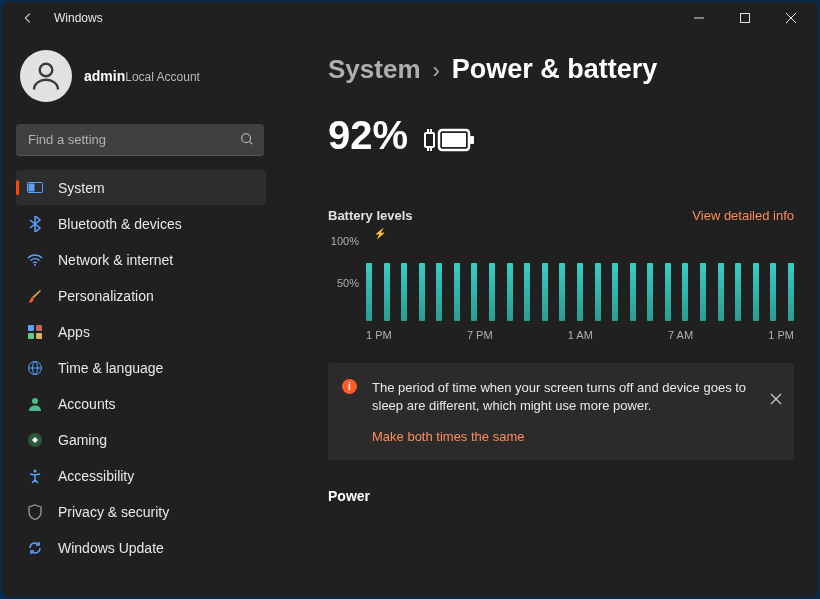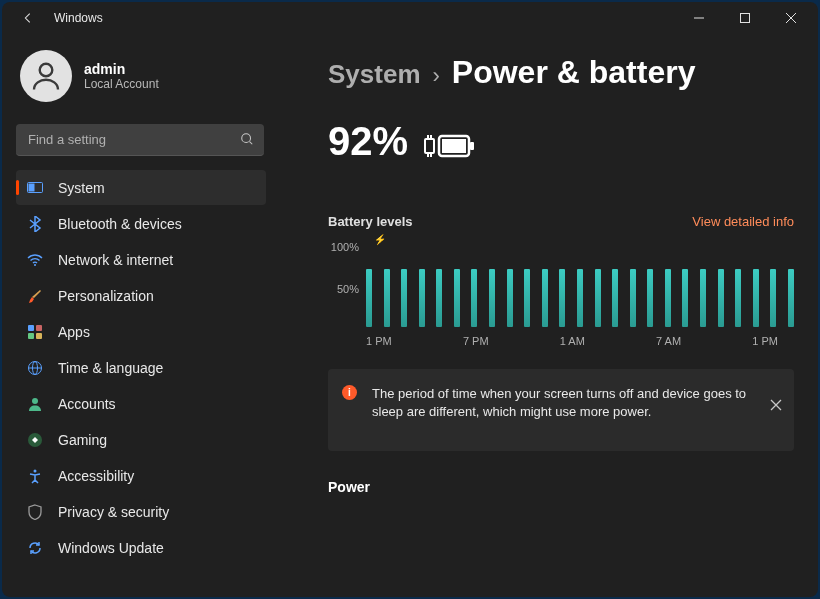--- a/index.html
+++ b/index.html
@@ -7,50 +7,50 @@
 .window { width: 816px; height: 595px; margin: 2px; background: #202020; border-radius: 8px; overflow: hidden; display: flex; flex-direction: column; }
 .titlebar { height: 32px; display: flex; align-items: center; padding: 0 4px 0 14px; color: #e8e8e8; }
 .titlebar .back { width: 24px; height: 24px; display: flex; align-items: center; justify-content: center; cursor: pointer; }
 .titlebar .title { margin-left: 14px; font-size: 12px; font-weight: 400; }
 .titlebar .winbtns { margin-left: auto; display: flex; }
 .titlebar .winbtn { width: 46px; height: 32px; display: flex; align-items: center; justify-content: center; cursor: pointer; }
 .content { display: flex; flex: 1; overflow: hidden; }
 .sidebar { width: 270px; padding: 12px 6px 0 14px; display: flex; flex-direction: column; }
 .profile { display: flex; align-items: center; gap: 12px; padding: 4px 4px 18px 4px; }
 .avatar { width: 52px; height: 52px; border-radius: 50%; background: #e2e2e2; display: flex; align-items: center; justify-content: center; }
-.profile-text { display: flex; flex-direction: column; }
+.profile-text { display: flex; flex-direction: row; align-items: flex-end; }
 .profile-name { color: #fff; font-size: 14px; font-weight: 600; }
 .profile-type { color: #b8b8b8; font-size: 12px; }
 .search { position: relative; margin: 4px 2px 14px 0; }
 .search input { width: 100%; height: 32px; background: #404040; border: none; border-bottom: 1px solid #555; border-radius: 4px; padding: 0 34px 0 12px; color: #d8d8d8; font-size: 13px; outline: none; }
 .search input::placeholder { color: #b0b0b0; }
 .search .sicon { position: absolute; right: 10px; top: 8px; color: #c8c8c8; }
 .nav { display: flex; flex-direction: column; gap: 1px; }
 .nav-item { display: flex; align-items: center; height: 35px; padding: 0 10px; border-radius: 4px; cursor: pointer; color: #e8e8e8; font-size: 14px; position: relative; }
 .nav-item.active { background: #2d2d2d; }
 .nav-item.active::before { content: ""; position: absolute; left: 0; top: 10px; bottom: 10px; width: 3px; background: #ff4500; border-radius: 2px; }
 .nav-item .nicon { width: 18px; height: 18px; margin-right: 14px; display: flex; align-items: center; justify-content: center; }
 .main { flex: 1; padding: 20px 24px 0 56px; overflow-y: auto; color: #fff; }
 .breadcrumb { display: flex; align-items: baseline; gap: 12px; margin-bottom: 28px; }
 .breadcrumb .parent { color: #aeaeae; font-size: 26px; font-weight: 600; }
 .breadcrumb .sep { color: #aeaeae; font-size: 22px; }
-.breadcrumb .current { color: #fff; font-size: 32px; font-weight: 600; }
+.breadcrumb .current { color: #fff; font-size: 27px; font-weight: 600; }
 .battery-hero { display: flex; align-items: flex-end; gap: 14px; margin-bottom: 50px; }
 .battery-pct { font-size: 40px; font-weight: 600; color: #fff; }
 .chart-header { display: flex; justify-content: space-between; align-items: center; margin-bottom: 8px; }
 .chart-title { font-size: 13px; font-weight: 700; color: #e0e0e0; }
 .chart-link { font-size: 13px; color: #ff8c5a; cursor: pointer; }
 .chart { position: relative; height: 110px; margin-bottom: 22px; }
 .chart-ylabels { position: absolute; left: 0; top: 0; width: 35px; font-size: 11px; color: #b0b0b0; }
 .chart-ylabels div { position: absolute; right: 4px; transform: translateY(-50%); }
 .chart-area { position: absolute; left: 38px; right: 0; top: 0; bottom: 20px; }
 .chart-bars { position: absolute; left: 0; right: 0; bottom: 0; top: 10px; display: flex; align-items: flex-end; justify-content: space-between; }
 .chart-bars .bar { width: 6px; background: linear-gradient(180deg, #3cccc2 0%, #2a9b92 100%); border-radius: 1px; }
 .chart-plug { position: absolute; left: 8px; top: -3px; color: #3cccc2; font-size: 10px; }
-.chart-xlabels { position: absolute; left: 38px; right: 16px; bottom: 0; display: flex; justify-content: space-between; font-size: 11px; color: #b0b0b0; }
+.chart-xlabels { position: absolute; left: 38px; right: 0; bottom: 0; display: flex; justify-content: space-between; font-size: 11px; color: #b0b0b0; }
 .info-card { background: #2b2b2b; border-radius: 4px; padding: 16px 44px 16px 44px; position: relative; margin-bottom: 28px; }
 .info-card .warn-icon { position: absolute; left: 14px; top: 16px; width: 15px; height: 15px; border-radius: 50%; background: #ff5a2a; display: flex; align-items: center; justify-content: center; color: #fff; font-size: 10px; font-weight: bold; }
 .info-card .close-btn { position: absolute; right: 12px; top: 28px; cursor: pointer; color: #c8c8c8; }
 .info-text { font-size: 13px; color: #e8e8e8; line-height: 1.4; margin-bottom: 14px; }
 .info-link { font-size: 13px; color: #ff8c5a; cursor: pointer; }
 .section-title { font-size: 14px; font-weight: 600; margin-bottom: 10px; }
 </style>
 </head>
 <body>
 
@@ -280,18 +280,19 @@
       </div>
 
       <div class="info-card">
         <div class="warn-icon">i</div>
         <div class="close-btn">
           <svg width="12" height="12">
               <path d="M1 1L11 11M11 1L1 11" stroke="#c8c8c8" stroke-width="1.3"></path>
             </svg>
         </div>
         <div class="info-text">The period of time when your screen turns off and device goes to sleep are different, which might use more power.</div>
+        <div class="info-link">Make both times the same</div>
       </div>
 
       <div class="section-title">Power</div>
     </div>
   </div>
 </div>
 
 </body></html>

